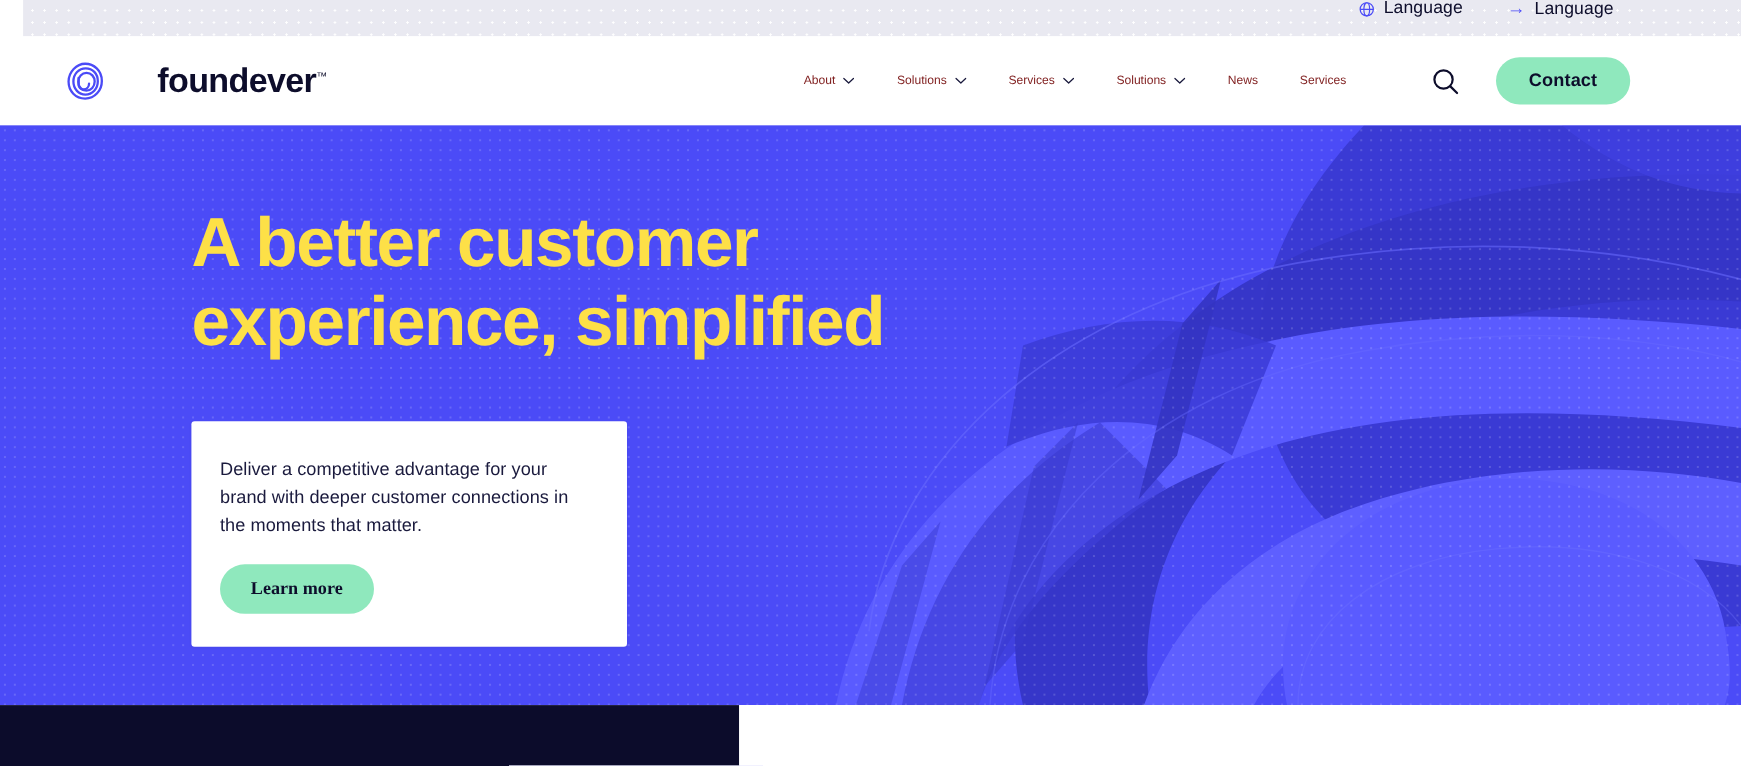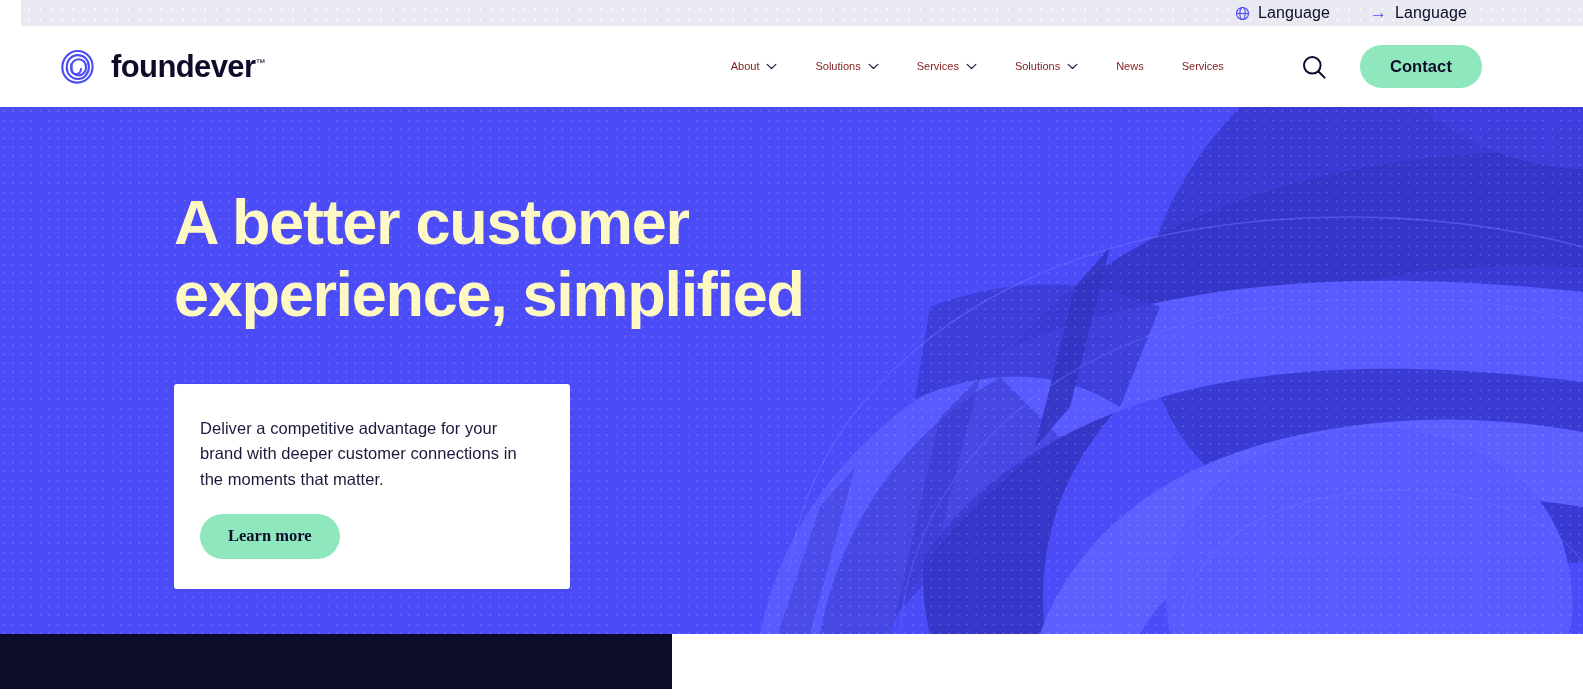--- a/index.html
+++ b/index.html
@@ -15,27 +15,27 @@
   .page {
     position: relative;
     width: 1583px;
     height: 696px;
     overflow: hidden;
   }
 
   
   .utility-bar {
     position: relative;
-    height: 26px;
+    height: 33px;
     background-color: #e9e9f1;
     background-image: radial-gradient(#ffffff 1px, transparent 1px);
     background-size: 11px 11px;
     background-position: 3px 4px;
     display: flex;
-    align-items: center;
+    align-items: flex-start;
     justify-content: flex-end;
     padding-right: 116px;
     gap: 40px;
     margin-left: 21px;
   }
   .utility-link {
     display: flex;
     align-items: center;
     gap: 8px;
     font-size: 16px;
@@ -73,20 +73,21 @@
     text-decoration: none;
   }
   .brand-mark { width: 44px; height: 44px; display: block; }
   .brand-wordmark {
     position: relative;
     font-size: 31px;
     font-weight: bold;
     color: #0d0d2b;
     letter-spacing: -0.6px;
     line-height: 1;
+    margin-left: 32px;
   }
   .brand-tm {
     font-size: 10px;
     vertical-align: super;
     font-weight: normal;
     color: #0d0d2b;
     letter-spacing: 0;
   }
 
   .nav-links {
@@ -162,25 +163,24 @@
   }
   .hero-inner {
     position: relative;
     z-index: 3;
     padding-left: 174px;
     padding-top: 72px;
   }
   .hero-title {
     font-size: 63px;
     font-weight: bold;
-    color: #fef9c3;
+    color: #fde047;
     line-height: 1.14;
     letter-spacing: -1.3px;
     max-width: 700px;
-    margin-top: 8px;
   }
   .hero-card {
     margin-top: 53px;
     width: 396px;
     background: #ffffff;
     border-radius: 3px;
     padding: 32px 30px 30px 26px;
     box-shadow: 0 1px 3px rgba(0,0,0,.06);
   }
   .hero-card-text {

